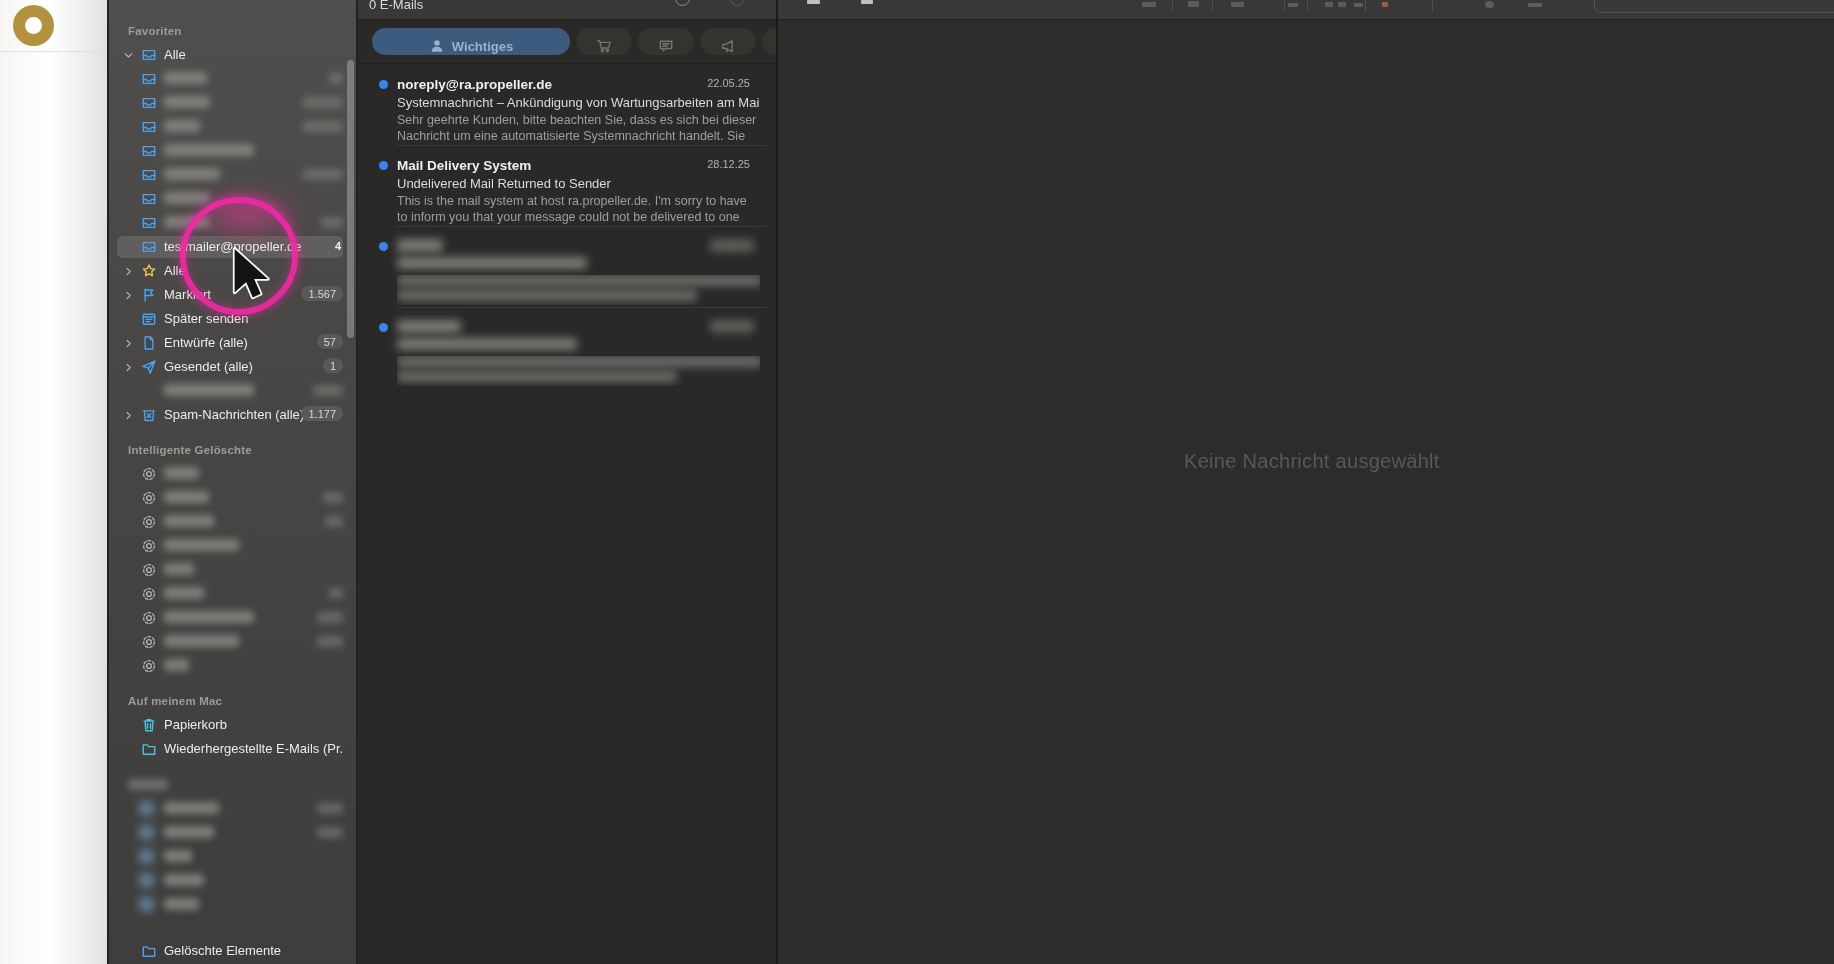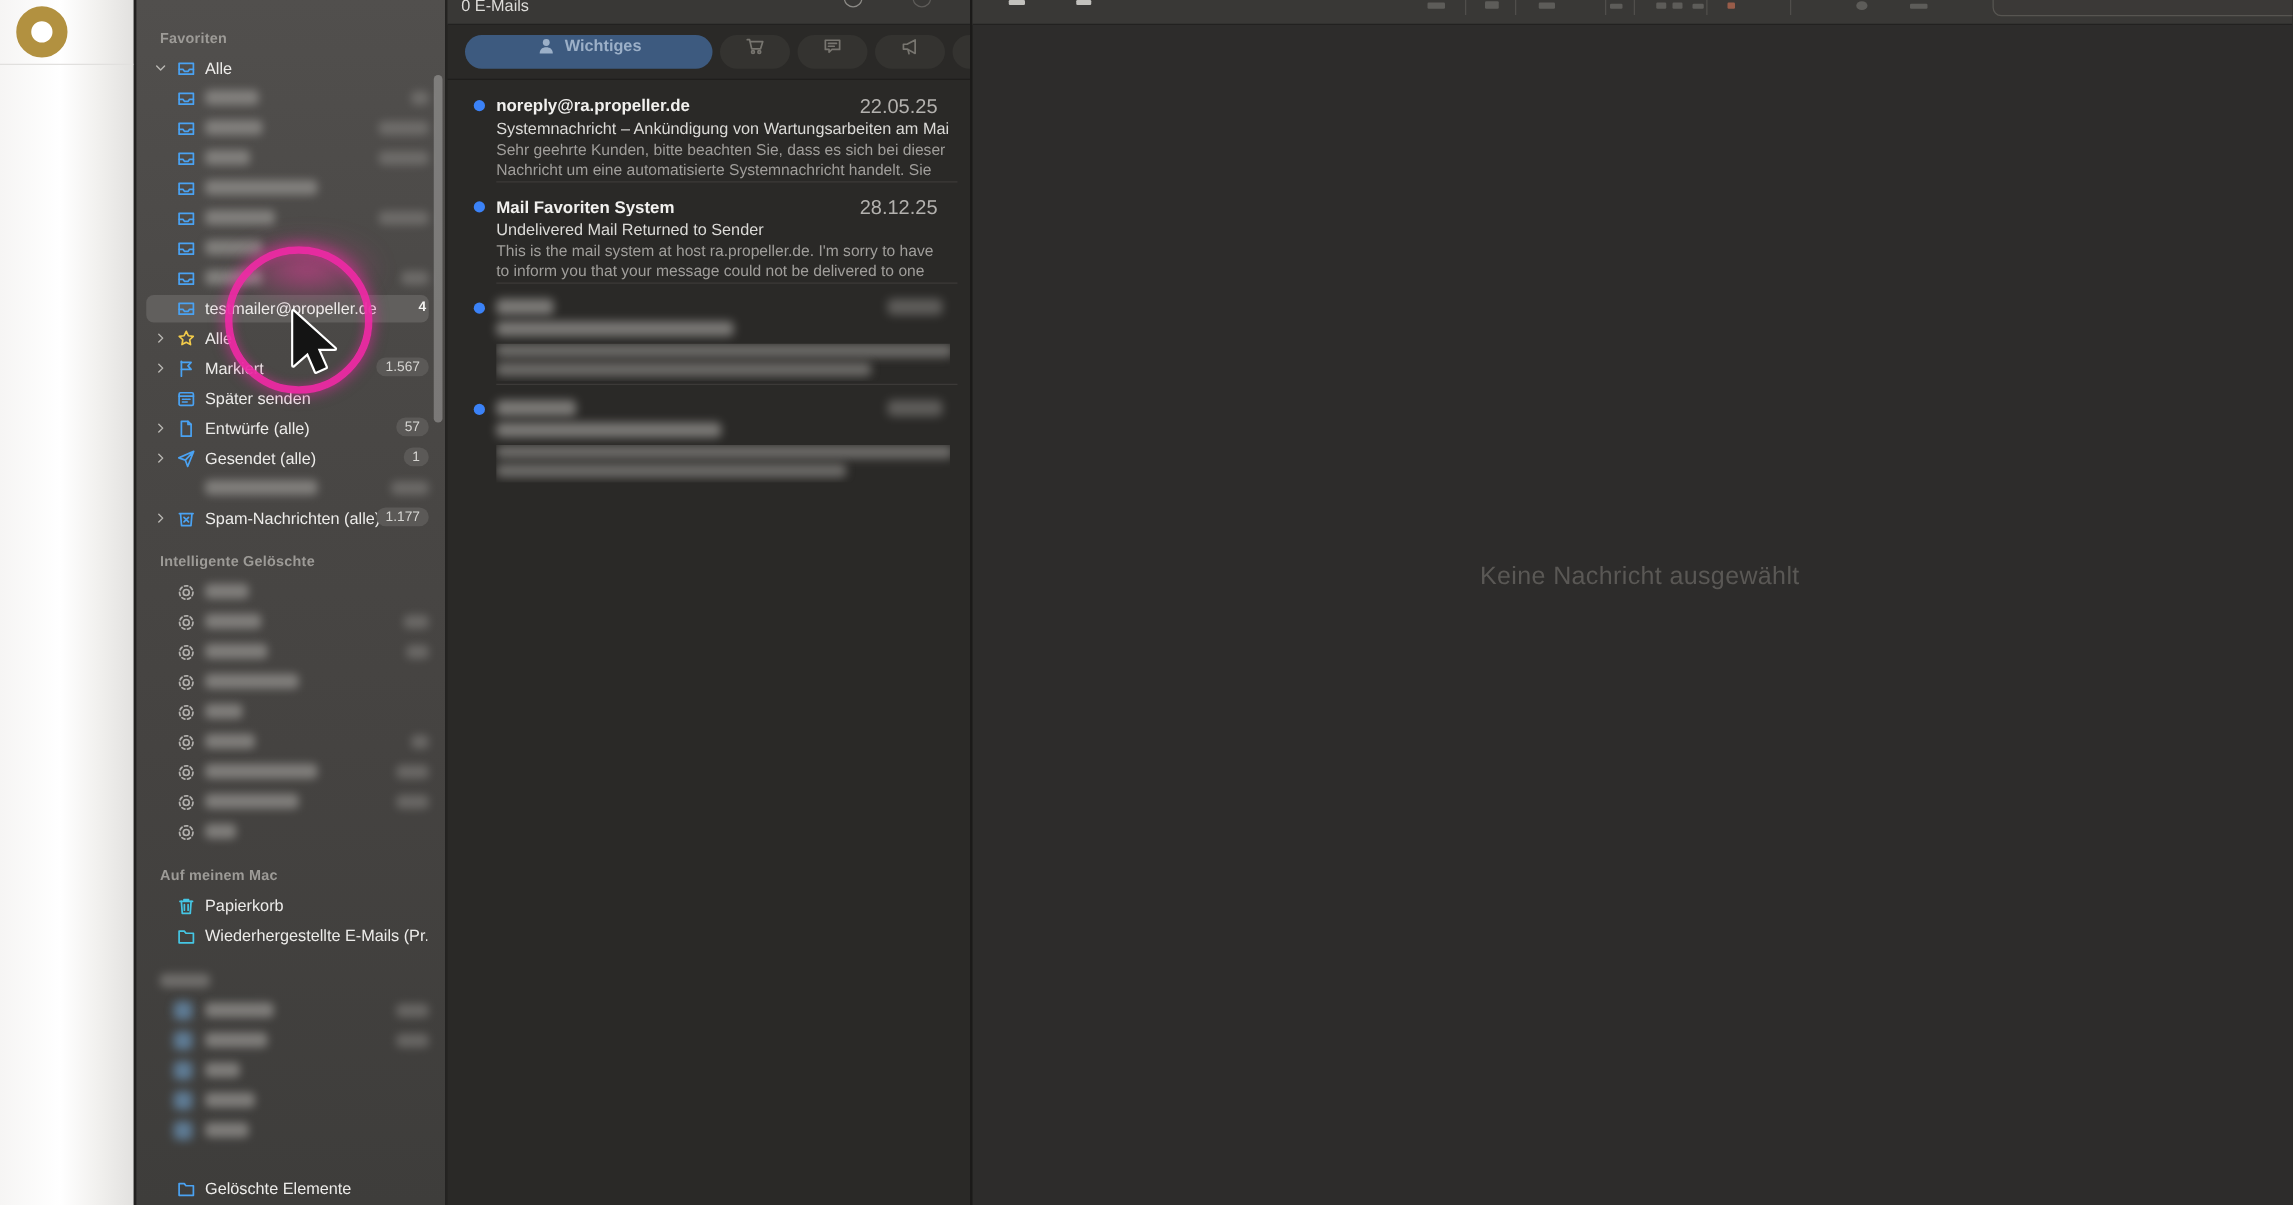--- a/index.html
+++ b/index.html
@@ -40,34 +40,34 @@
   
   #list-pane{position:absolute;left:357px;top:0;width:419px;height:964px;box-sizing:border-box;
     background:#2a2927;border-left:1px solid #232220;}
   .lp-top{position:relative;height:19px;background:#393836;border-bottom:1px solid #222120;overflow:hidden;text-align:right;}
   .lp-count{position:absolute;left:11px;top:-3px;font-size:13px;color:#dcdbd8;}
   .frag-circle{position:absolute;top:-9px;width:13px;height:13px;border-radius:50%;
     border:1.5px solid #8d8b87;}
   .lp-filters{position:relative;height:43px;border-bottom:1px solid #1f1e1c;display:flex;
     align-items:center;padding-left:14px;gap:6px;overflow:hidden;}
   .pill{height:27px;border:none;border-radius:14px;background:#343330;color:#77756f;display:flex;
-    align-items:flex-start;justify-content:center;font-size:13px;font-weight:bold;flex:0 0 auto;
+    align-items:flex-end;justify-content:center;font-size:13px;font-weight:bold;flex:0 0 auto;
     font-family:inherit;}
   .pill .picon{width:16px;height:16px;display:block;}
   .pill.sel{width:198px;background:#3d5a7f;color:#9cb0c8;gap:7px;}
   .pill.icon-only{width:56px;}
   .pill.partial{width:56px;}
   .emails{position:relative;}
   .email{position:relative;height:81px;box-sizing:border-box;padding:13px 16px 0 39px;}
   .email:not(:first-child)::before{content:"";position:absolute;left:39px;right:10px;top:0;
     height:1px;background:#3c3a38;}
   .dot{position:absolute;left:21px;top:16px;width:9px;height:9px;border-radius:50%;background:#3b82f7;}
   .esender{font-size:13.5px;font-weight:bold;color:#f1f0ee;margin:0 0 3px 0;padding-right:78px;
     white-space:nowrap;overflow:hidden;}
-  .edate{position:absolute;right:26px;top:13px;font-size:16px;color:#b3b1ae;}
+  .edate{position:absolute;right:26px;top:13px;font-size:11px;color:#b3b1ae;}
   .esubject{font-size:13px;color:#dcdbd8;margin:0 0 3px 0;white-space:nowrap;overflow:hidden;}
   .epreview{font-size:12.5px;line-height:15.5px;color:#a09e9b;max-height:31px;overflow:hidden;}
   .rb{background:#898784;border-radius:4px;filter:blur(4px);opacity:.85;}
   .rb.rs{height:13px;margin-bottom:5px;}
   .rb.rdate{position:absolute;right:22px;top:13px;width:44px;height:13px;opacity:.55;}
   .rb.rsub{height:12px;margin-bottom:6px;}
   .rb.rp{height:11px;margin-bottom:4px;opacity:.7;}
 
   
   #read-pane{position:absolute;left:776px;top:0;width:1058px;height:964px;box-sizing:border-box;
@@ -443,21 +443,21 @@
       <div class="email">
     <span class="dot"></span>
     <div class="edate">22.05.25</div>
     <div class="esender">noreply@ra.propeller.de</div>
     <div class="esubject">Systemnachricht – Ankündigung von Wartungsarbeiten am Mails...</div>
     <div class="epreview">Sehr geehrte Kunden, bitte beachten Sie, dass es sich bei dieser Nachricht um eine automatisierte Systemnachricht handelt. Sie er...</div>
   </div>
       <div class="email">
     <span class="dot"></span>
     <div class="edate">28.12.25</div>
-    <div class="esender">Mail Favoriten System</div>
+    <div class="esender">Mail Delivery System</div>
     <div class="esubject">Undelivered Mail Returned to Sender</div>
     <div class="epreview">This is the mail system at host ra.propeller.de. I'm sorry to have to inform you that your message could not be delivered to one or...</div>
   </div>
       <div class="email">
     <span class="dot"></span>
     <div class="rb rdate"></div>
     <div class="rb rs" style="width: 46px;"></div>
     <div class="rb rsub" style="width: 190px;"></div>
     <div class="epreview">
           <div class="rb rp" style="width: 365px;"></div>

